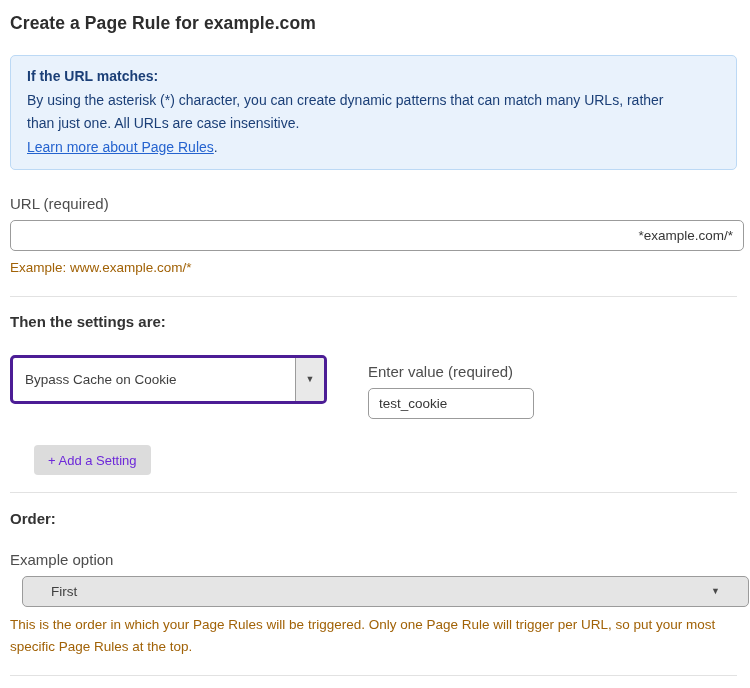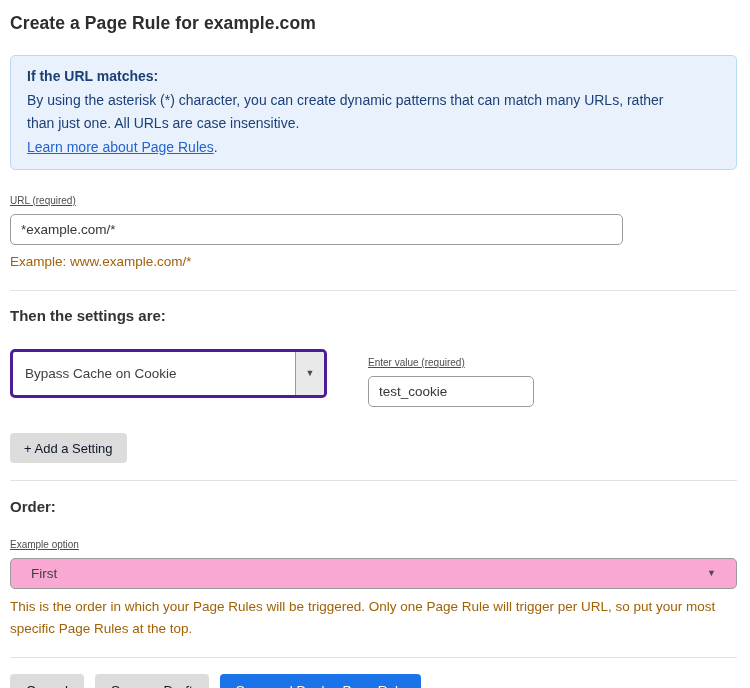--- a/index.html
+++ b/index.html
@@ -36,45 +36,44 @@
   .info-box .info-heading { font-weight: bold; }
   .info-box .info-body { max-width: 660px; }
   .info-link {
     color: #2563cf;
     text-decoration: underline;
     cursor: pointer;
   }
   .info-link-suffix { color: #1b3f77; }
   
   .field-label {
-    font-size: 10px;
+    font-size: 15px;
     color: #4d4d4d;
     margin-bottom: 8px;
-    text-decoration: underline;
   }
   .helper-text {
     font-size: 13.5px;
     color: #a16207;
     margin-top: 6px;
     line-height: 22px;
   }
   
   .text-input {
     height: 31px;
     border: 1px solid #9b9b9b;
     border-radius: 5px;
     padding: 0 10px;
     font-size: 13.5px;
     font-family: "Liberation Sans", "DejaVu Sans", sans-serif;
     color: #363636;
     background: #ffffff;
     outline: none;
     display: block;
   }
-  .full-width { width: 613px; }
+  .full-width { width: 734px; text-align: right; }
   
   .divider {
     border: none;
     border-top: 1px solid #e2e2e2;
     margin: 0;
   }
   .section-heading {
     font-size: 15px;
     font-weight: bold;
     color: #333333;
@@ -121,37 +120,38 @@
     align-items: center;
     justify-content: center;
     height: 32px;
     border: none;
     border-radius: 4px;
     font-size: 13.5px;
     font-family: "Liberation Sans", "DejaVu Sans", sans-serif;
     cursor: pointer;
     padding: 0 16px;
   }
-  .btn-gray { background: #dcdcdc; color: #0f172a; }
+  .btn-gray { background: #dcdcdc; color: #6d28d9; margin-left: 24px; }
   .btn-blue { background: #1a73e8; color: #ffffff; }
   .add-setting-btn { height: 30px; margin-top: 26px; padding: 0 14px; font-size: 13px; }
   
   .select-box {
     display: flex;
     align-items: center;
     justify-content: space-between;
     width: 727px;
     height: 31px;
     border: 1px solid #9b9b9b;
     border-radius: 5px;
-    background: #f9a8d4;
-    padding: 0 20px;
+    background: #e5e5e5;
+    padding: 0 28px;
     cursor: pointer;
     font-size: 13.5px;
     color: #3f3f3f;
+    margin-left: 12px;
   }
   .order-helper { max-width: 720px; margin-top: 7px; }
   .actions-row {
     display: flex;
     gap: 11px;
     margin-top: 16px;
   }
 </style>
 </head>
 <body>

